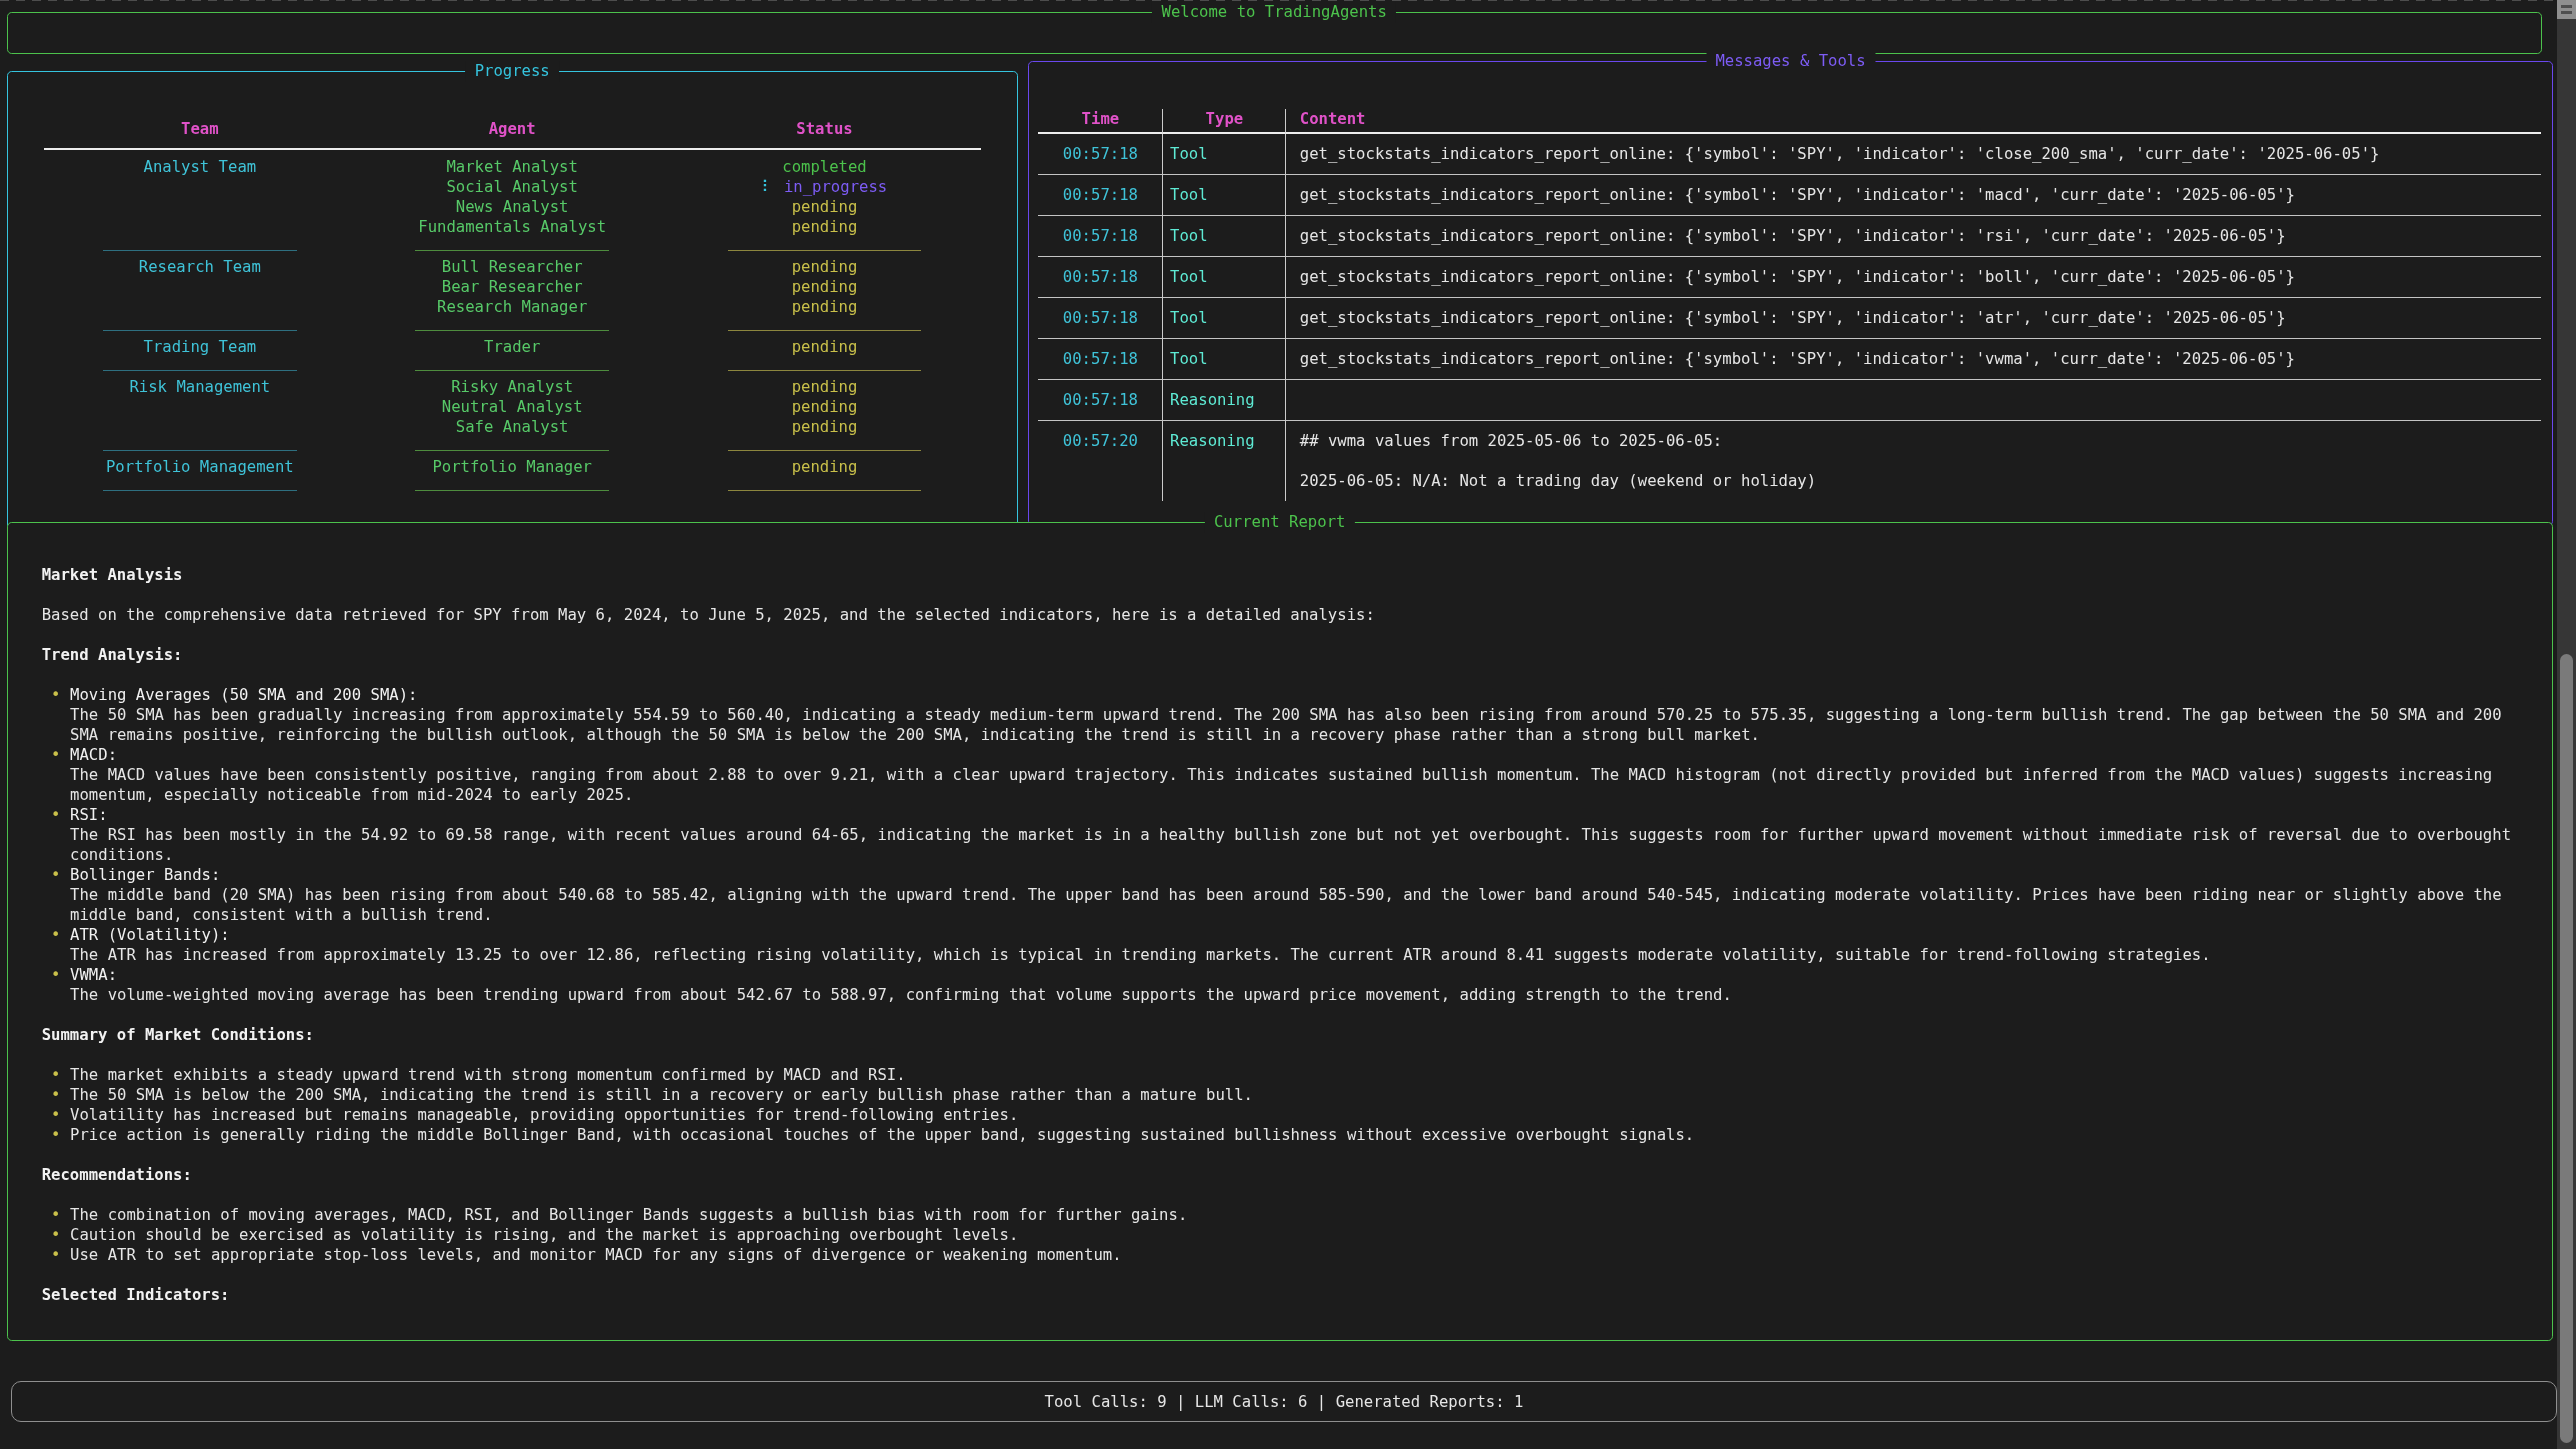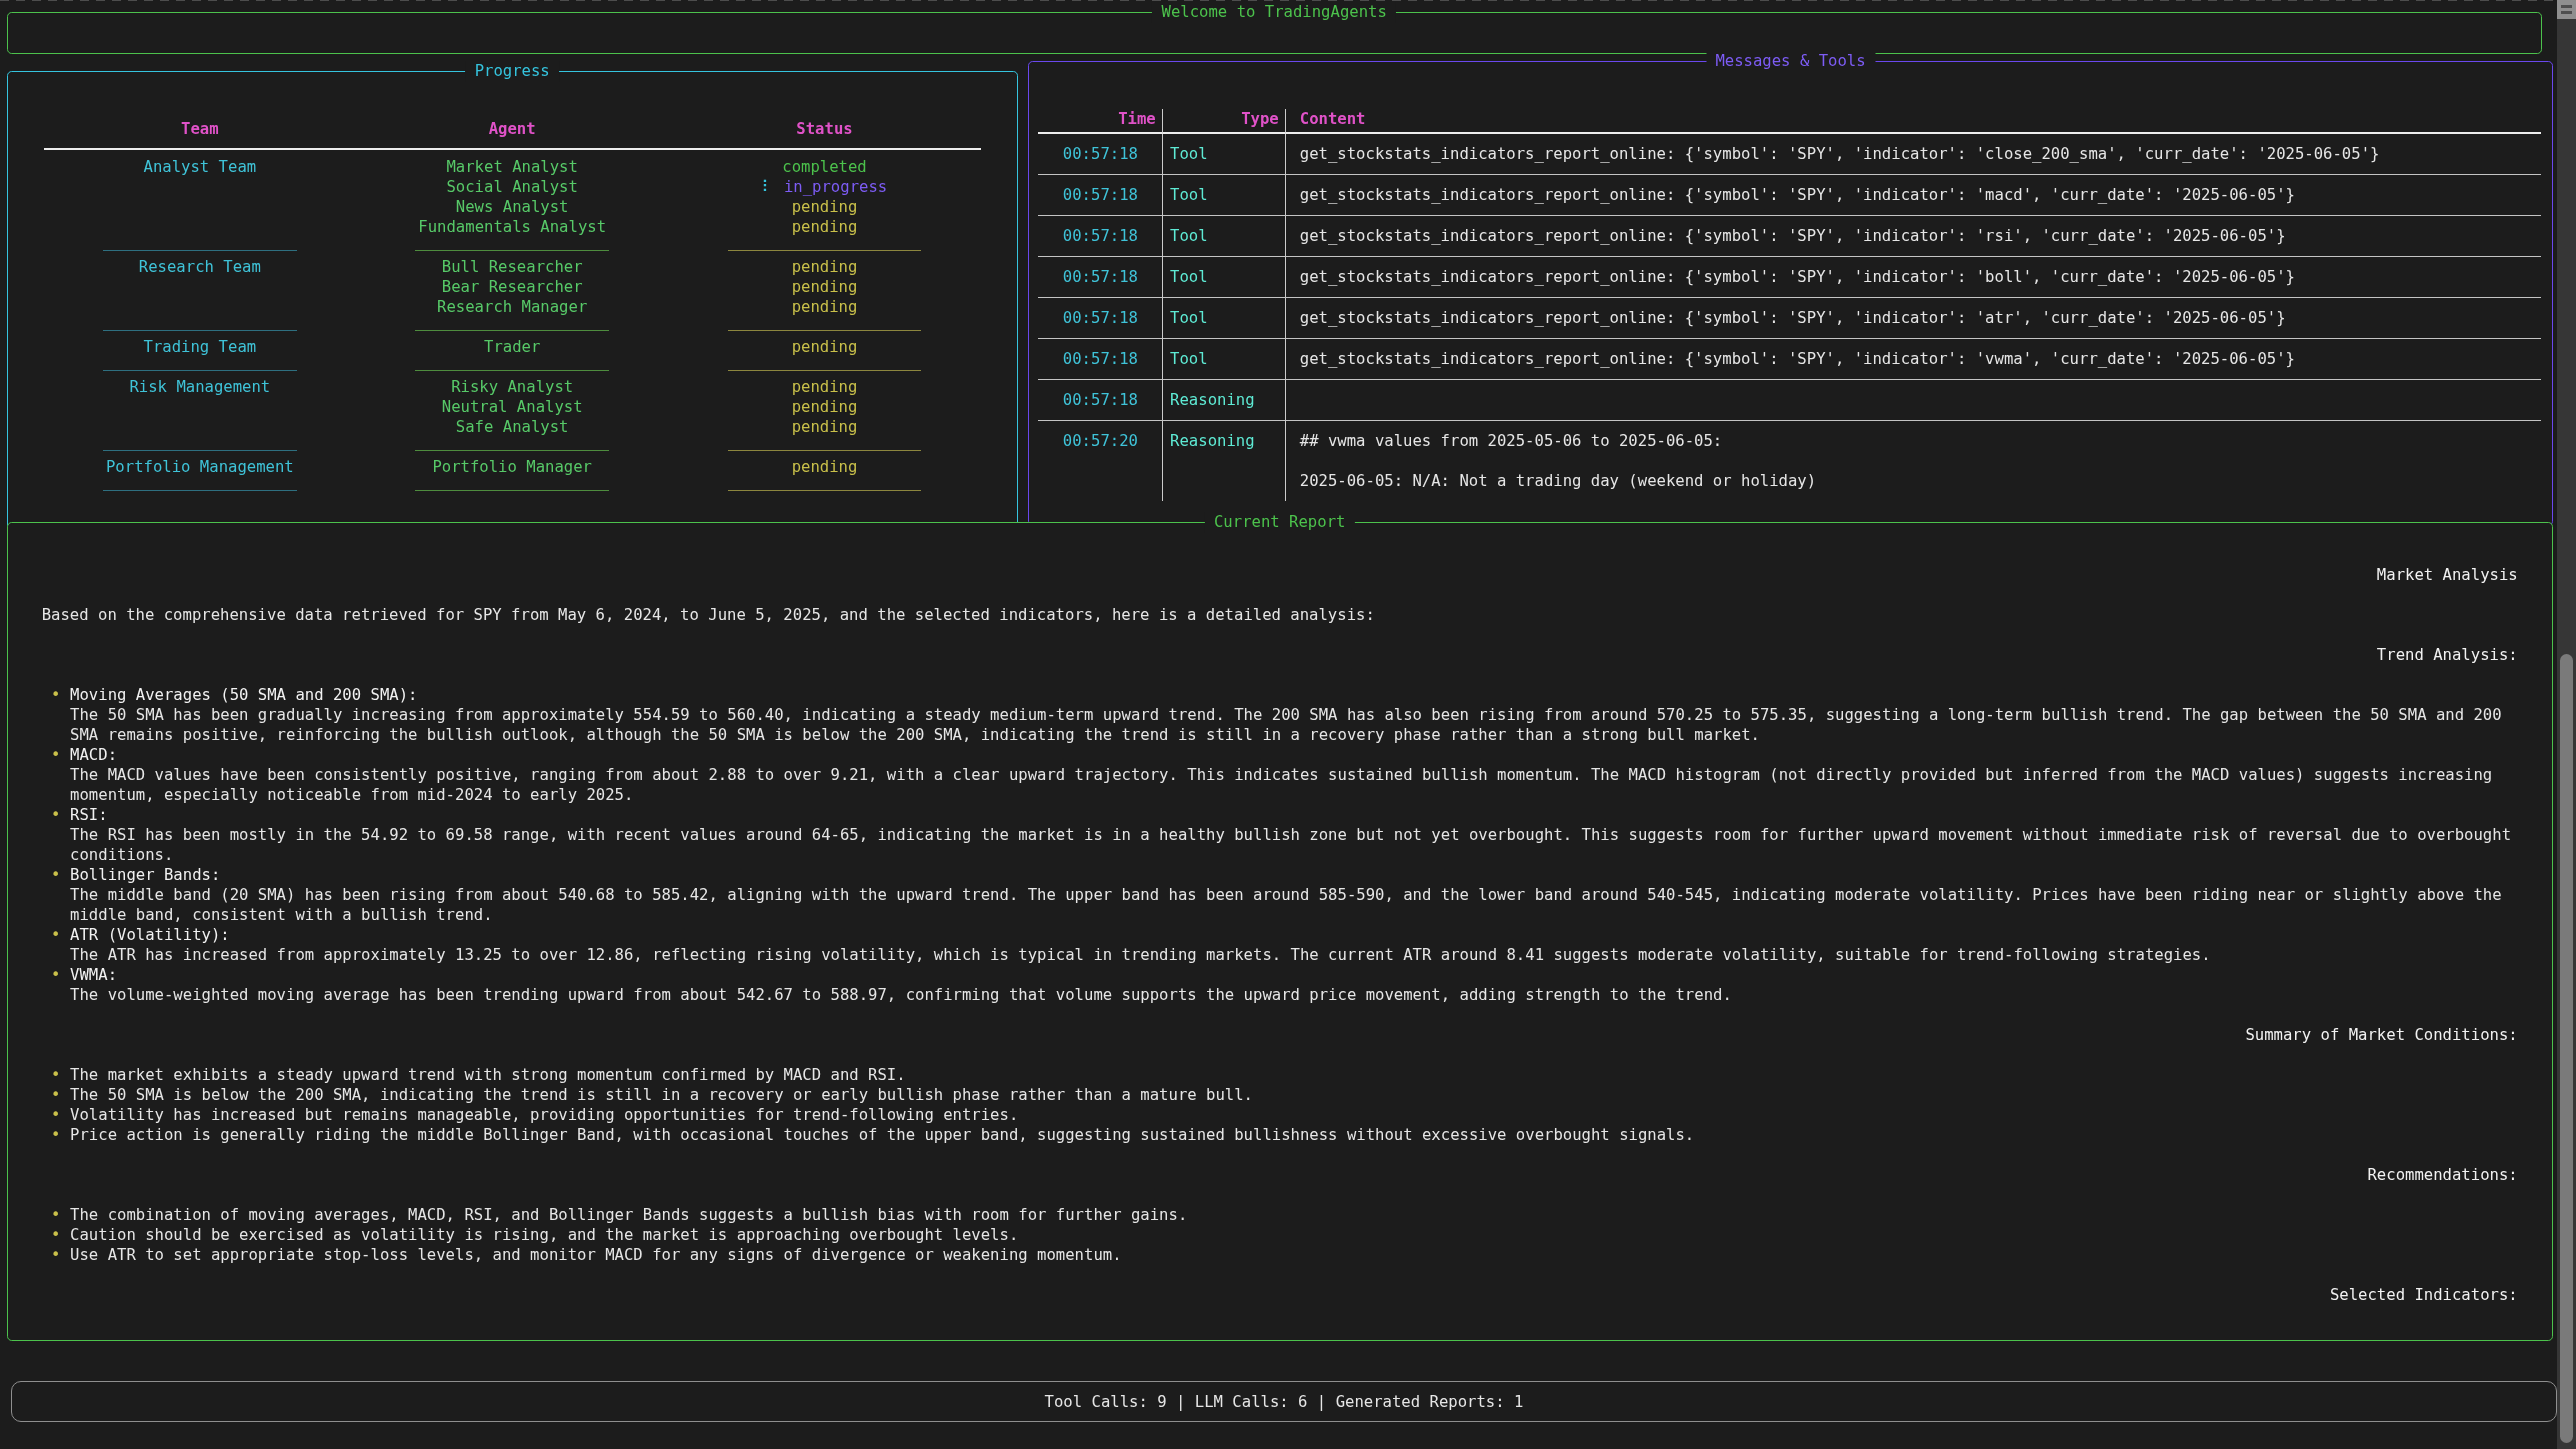--- a/index.html
+++ b/index.html
@@ -53,29 +53,29 @@
   .sep-line{display:inline-block;width:62%;border-top:1.3px solid;margin-top:9.4px;}
   .sep-team{border-color:#2e6f80;}
   .sep-agent{border-color:#4e8c3e;}
   .sep-status{border-color:#8c863e;}
   
   #messages-rows{margin:47px 10.7px 0 9.4px;}
   .mrow{display:grid;grid-template-columns:125px 123px 1fr;}
   .mcell{padding:10px 6.7px;line-height:20px;}
   .mrow .mcell:nth-child(1),.mrow .mcell:nth-child(2){border-right:1.3px solid #cbcbcb;}
   .mhead .mcell{color:#e052c8;font-weight:bold;border-bottom:2px solid #ededed;padding:0 6.7px 2.7px 6.7px;}
-  .mhead .mcell:nth-child(1),.mhead .mcell:nth-child(2){text-align:right;}
+  .mhead .mcell:nth-child(1),.mhead .mcell:nth-child(2){text-align:center;}
   .mhead .mcell:nth-child(3){padding-left:13.4px;}
   .mrow.data + .mrow.data .mcell{border-top:1.3px solid #c4c4c4;}
   .mtime{color:#3fc3d8;text-align:center;}
   .mtype{color:#5eead4;text-align:left;}
   .mcontent{color:#e6e6e6;white-space:pre-line;padding-left:13.4px;padding-right:2.7px;}
   
   #report-body{padding:21.5px 34px 0 34px;line-height:20px;}
-  .rheading{text-align:right;font-weight:normal;color:#f2f2f2;margin:20px 0;}
+  .rheading{text-align:left;font-weight:bold;color:#f2f2f2;margin:20px 0;}
   .rheading:first-child{margin-top:20px;}
   .rintro{color:#e6e6e6;}
   .rbullet{display:flex;padding-left:9.4px;}
   .rmarker{flex:0 0 19px;color:#c9c04a;}
   .rbody-inner{flex:1;min-width:0;}
   .rlabel{font-weight:normal;color:#f2f2f2;}
   .rtext{color:#e6e6e6;}
   
   #scrollbar-track{position:absolute;left:2557px;top:0;width:19px;height:1449px;background:#363636;}
   #scrollbar-button{

